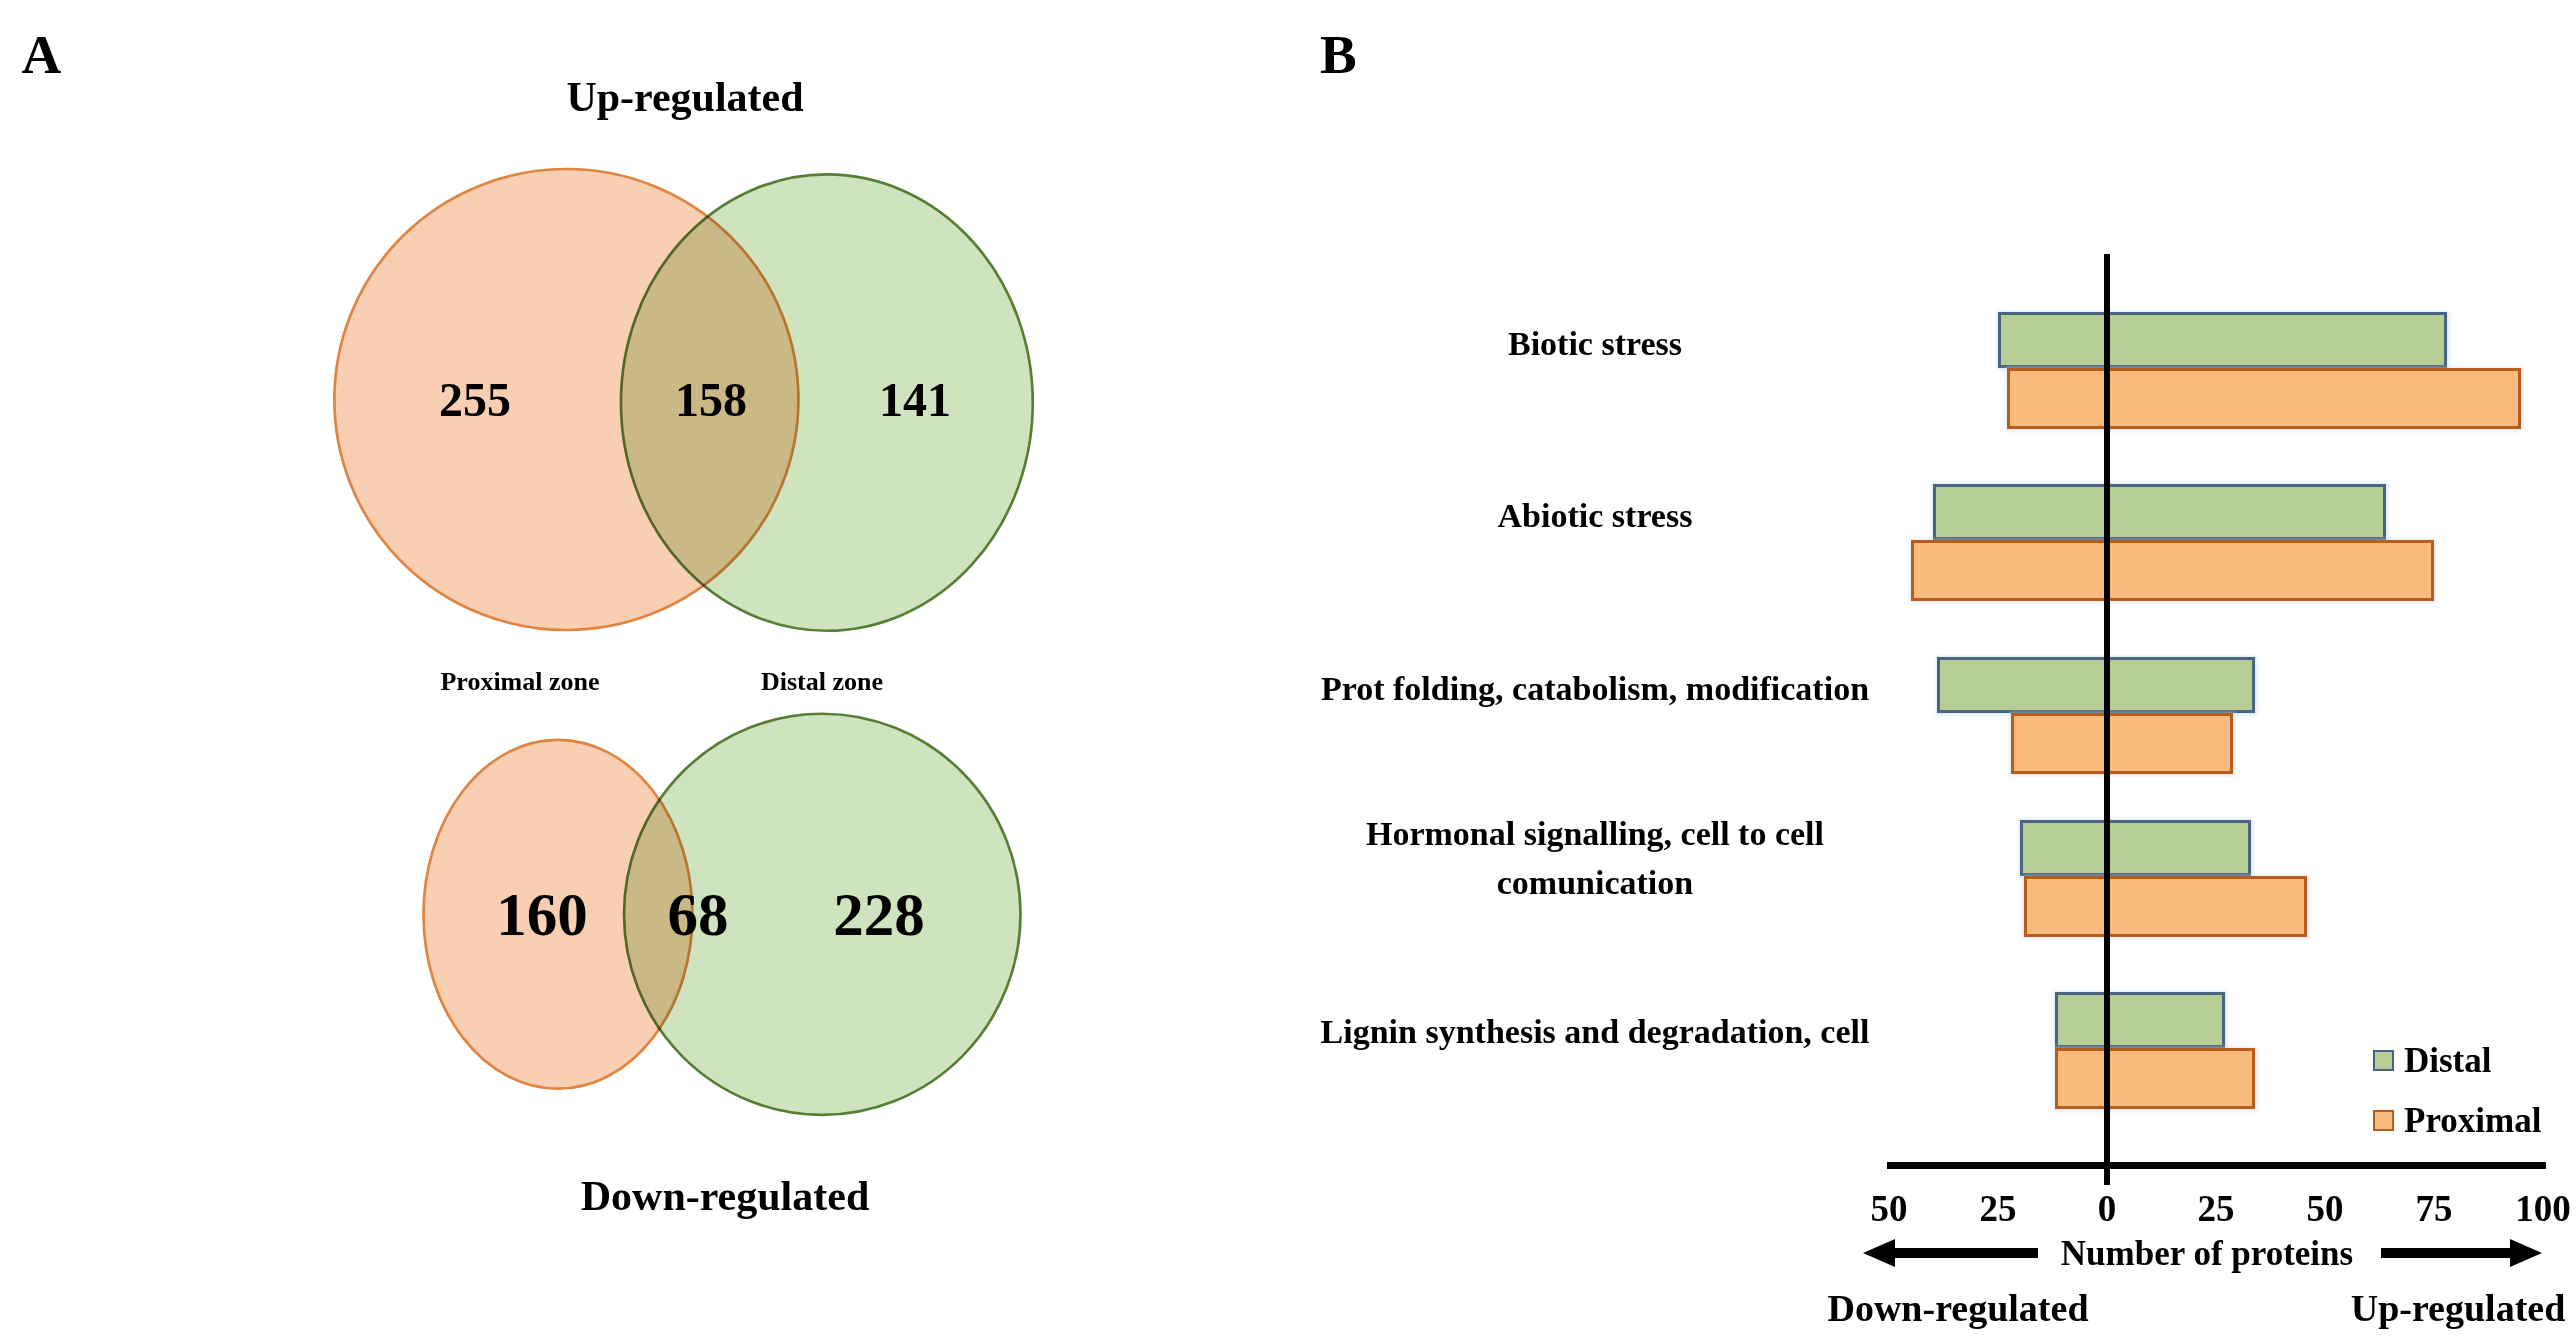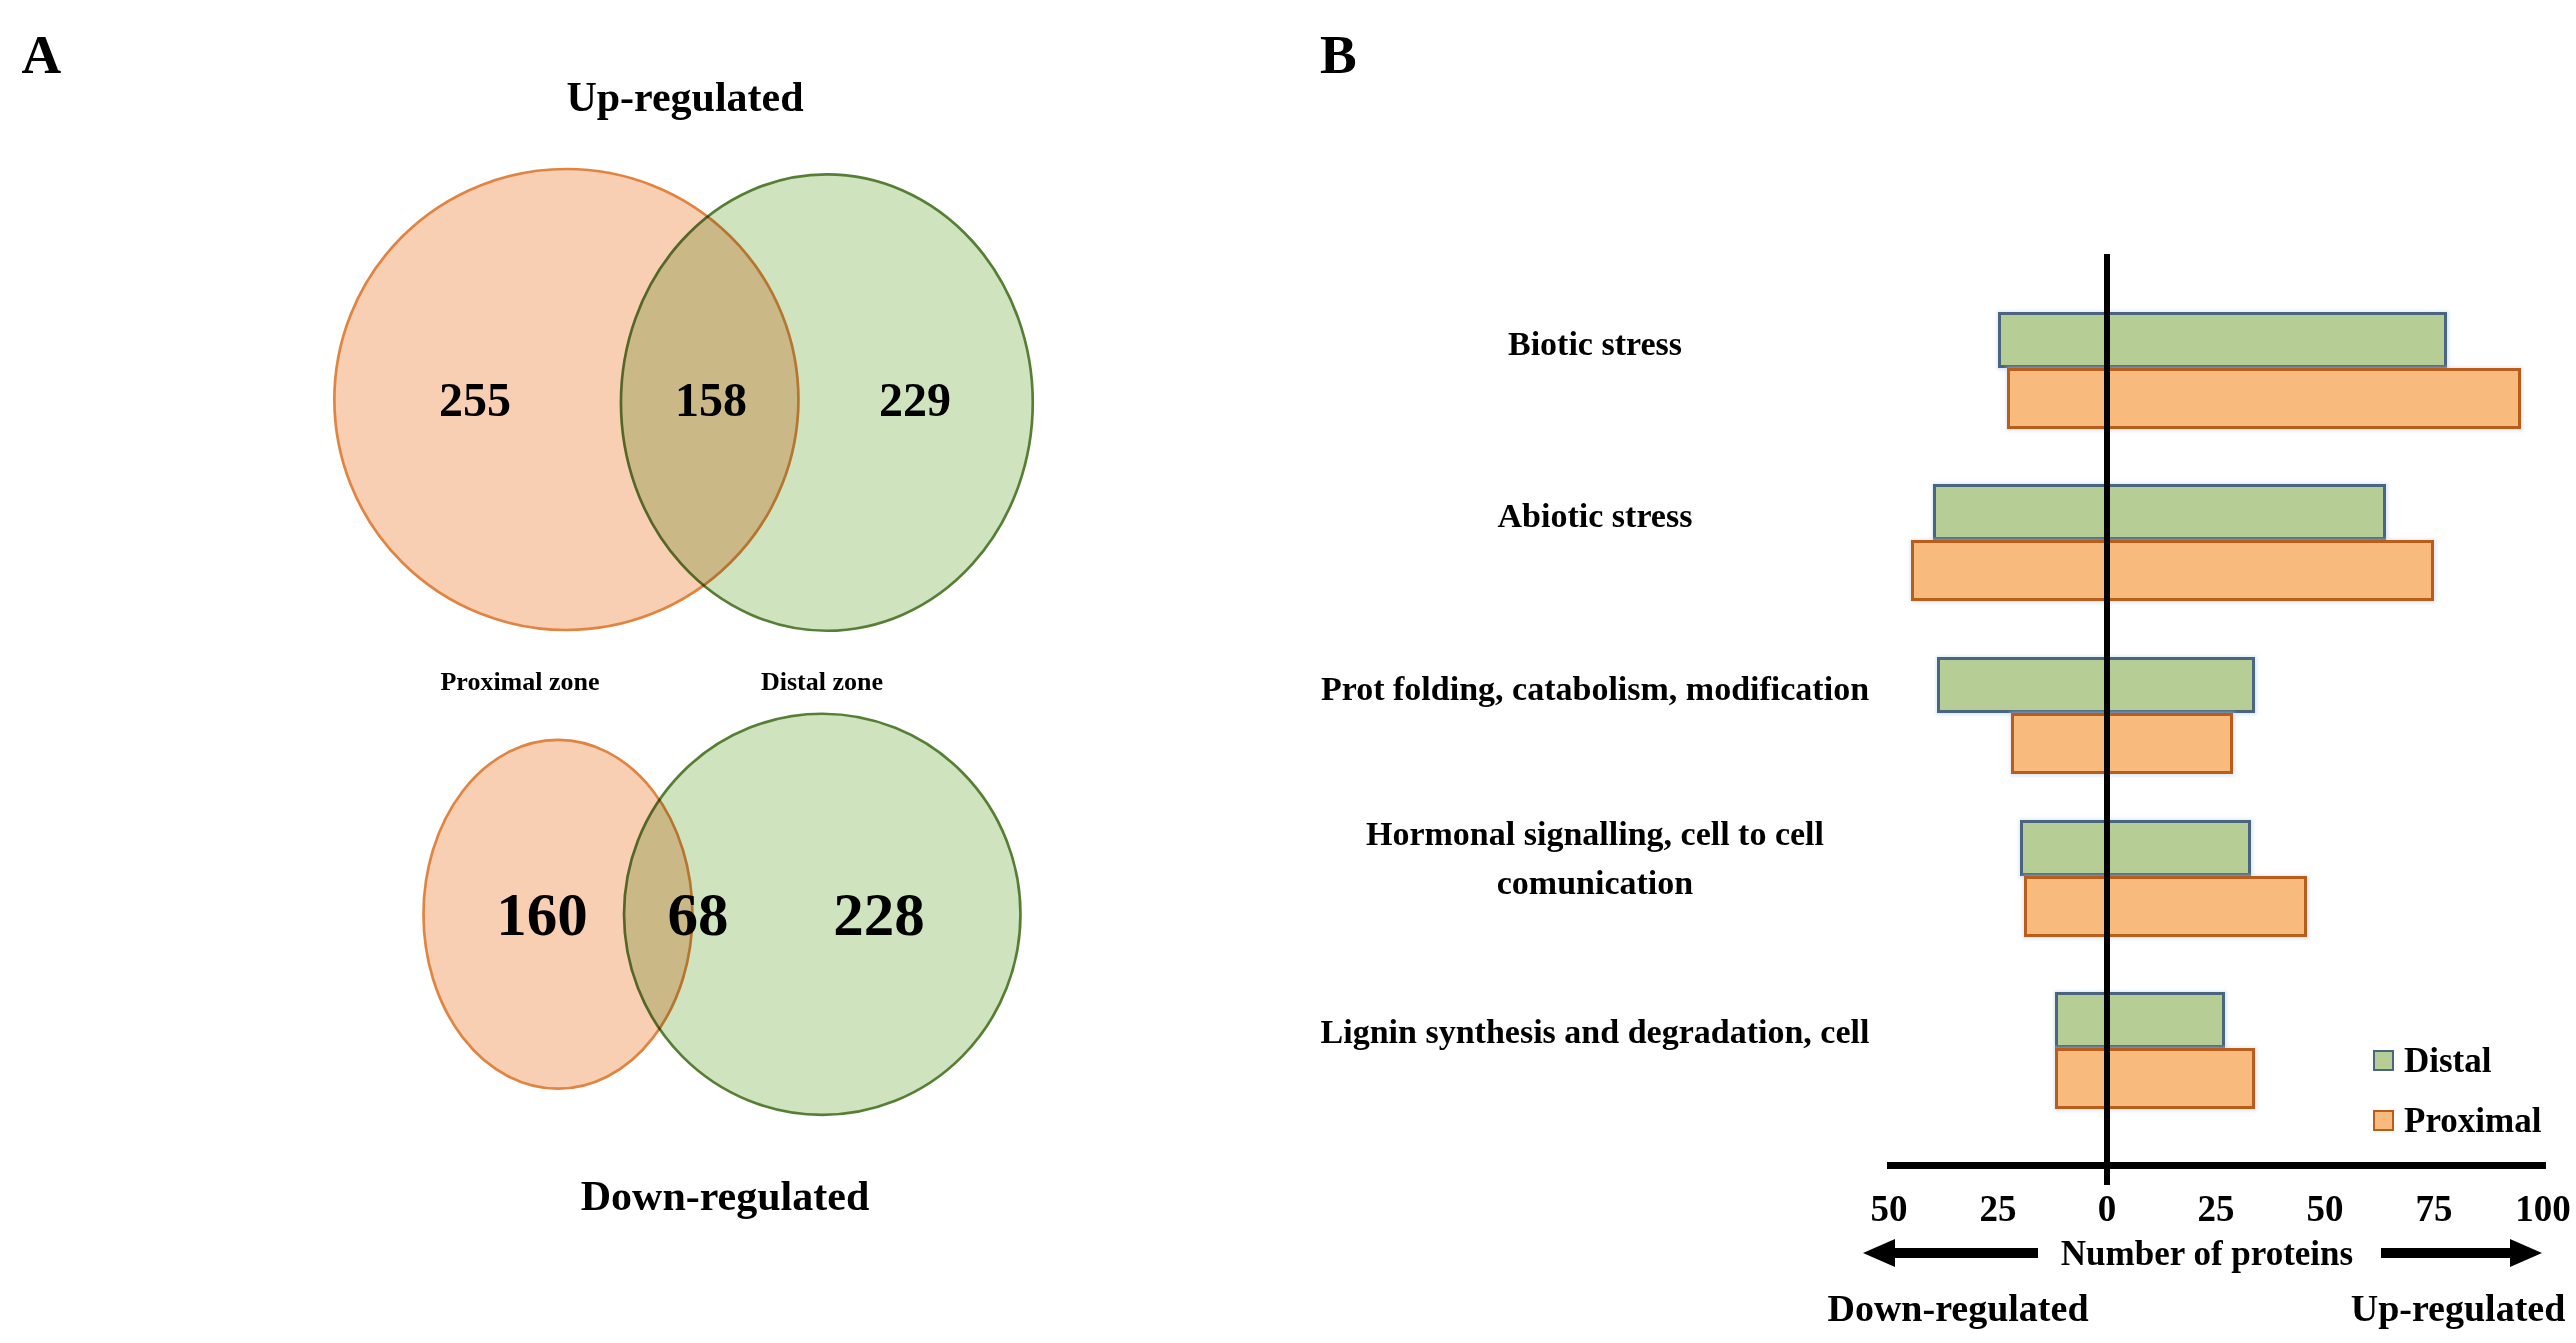--- a/index.html
+++ b/index.html
@@ -36,21 +36,21 @@
 
   <svg class="abs" style="left:0;top:0;" width="1288" height="1343" viewBox="0 0 1676 1748">
     <ellipse cx="737" cy="520" rx="302" ry="300" stroke-width="3.5" fill="#F9CFB4" stroke="#E08440"></ellipse>
     <ellipse cx="1076" cy="524" rx="268" ry="297" stroke-width="3.5" style="mix-blend-mode:multiply;" fill="#CFE3BF" stroke="#567F35"></ellipse>
     <ellipse cx="726" cy="1190" rx="175" ry="227" stroke-width="3.5" fill="#F9CFB4" stroke="#E08440"></ellipse>
     <ellipse cx="1070" cy="1190" rx="258" ry="261" stroke-width="3.5" style="mix-blend-mode:multiply;" fill="#CFE3BF" stroke="#567F35"></ellipse>
   </svg>
 
   <div class="abs venn-num-top ctr" style="left:475px;top:399px;">255</div>
   <div class="abs venn-num-top ctr" style="left:711px;top:399px;">158</div>
-  <div class="abs venn-num-top ctr" style="left:915px;top:399px;">229</div>
+  <div class="abs venn-num-top ctr" style="left:915px;top:399px;">141</div>
 
   <div class="abs zone-label ctr" style="left:520px;top:682px;">Proximal zone</div>
   <div class="abs zone-label ctr" style="left:822px;top:682px;">Distal zone</div>
 
   <div class="abs venn-num-bot ctr" style="left:542px;top:915px;">160</div>
   <div class="abs venn-num-bot ctr" style="left:698px;top:915px;">68</div>
   <div class="abs venn-num-bot ctr" style="left:879px;top:915px;">228</div>
 
   <div class="abs venn-title ctr" style="left:725px;top:1196px;">Down-regulated</div>
 

